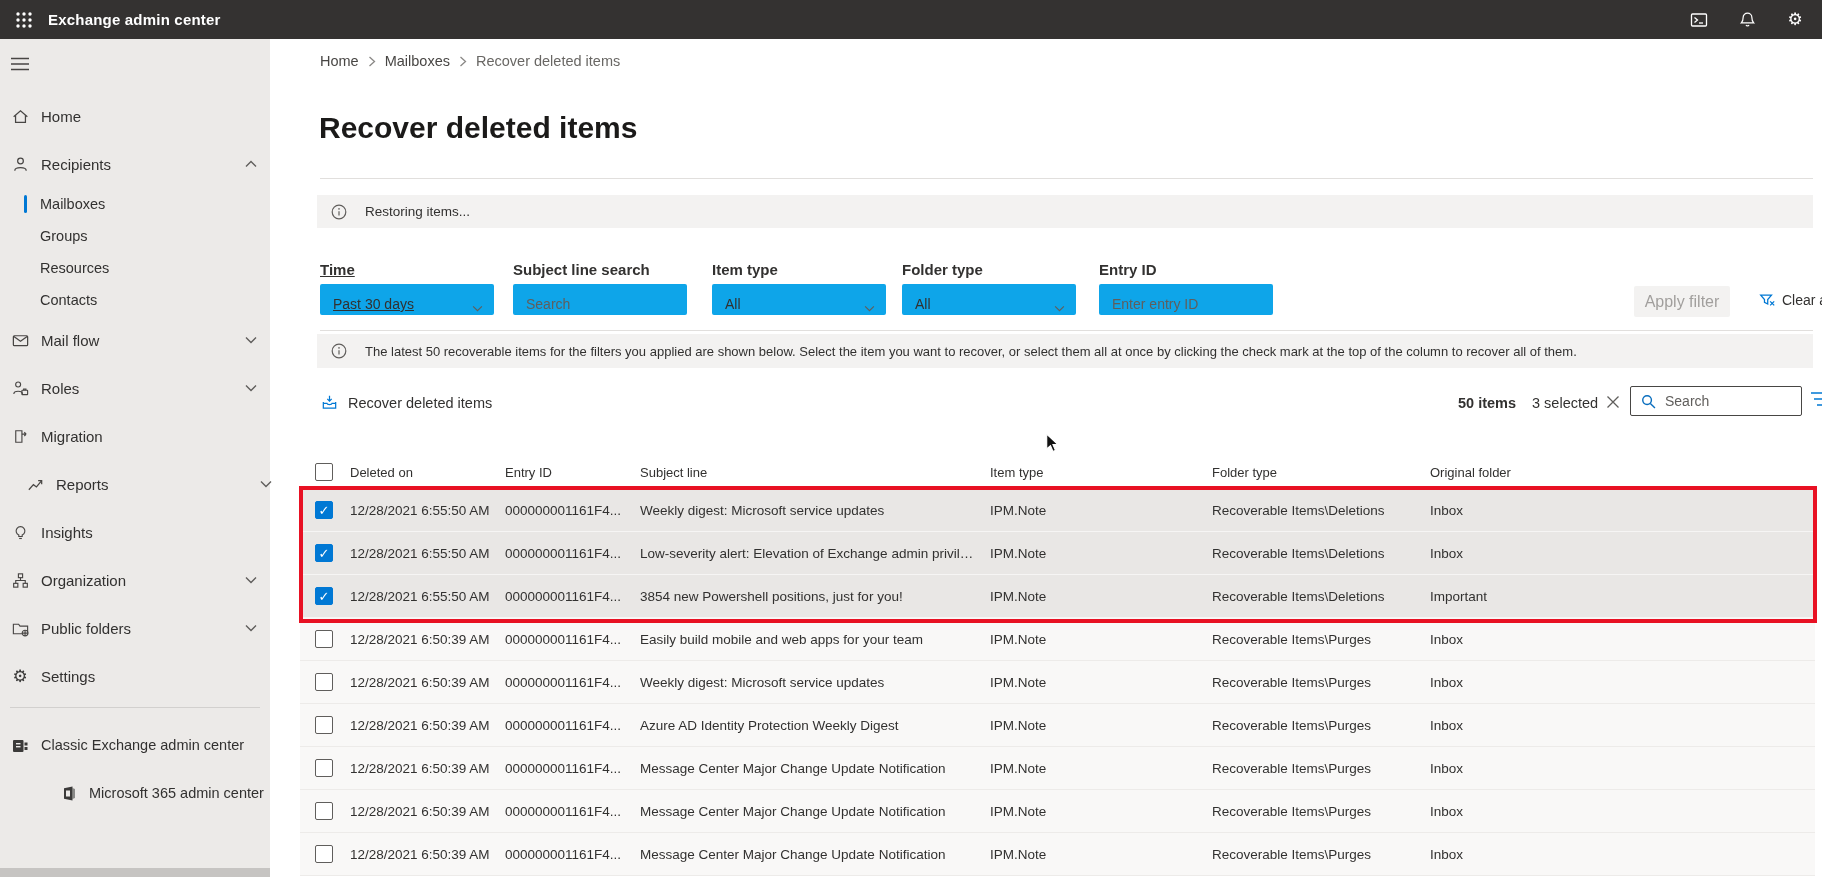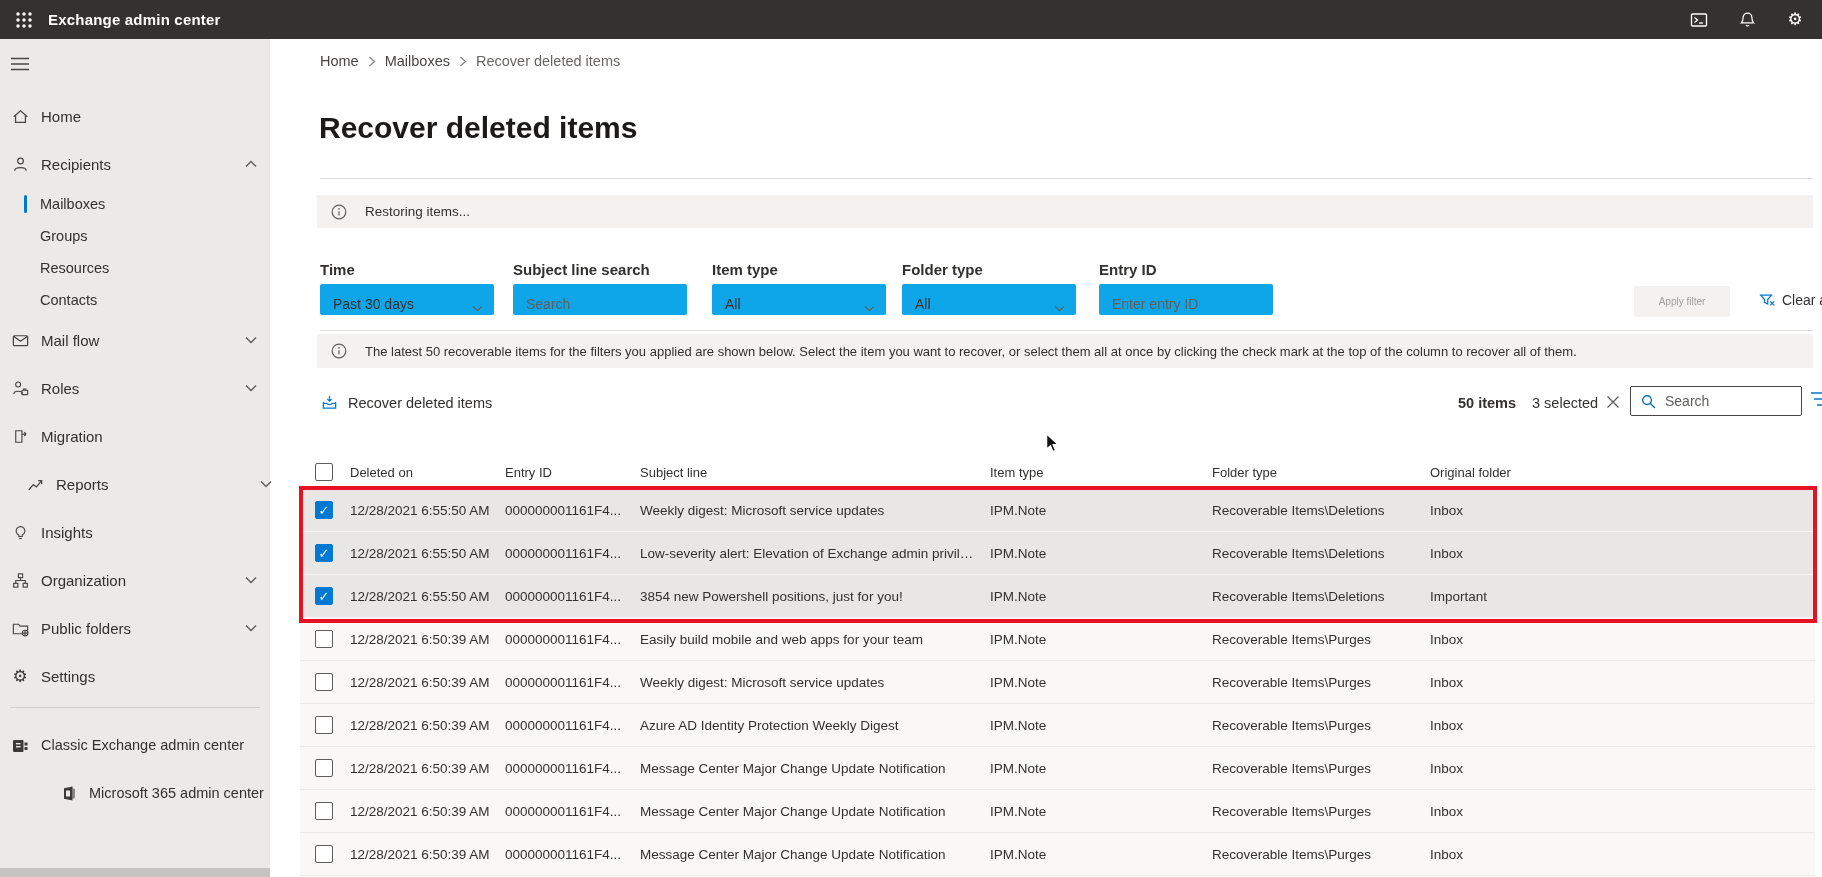--- a/index.html
+++ b/index.html
@@ -47,21 +47,21 @@
 
   
   .fgroup { position:absolute; top:222px; width:174px; }
   .flabel { font-size:15px; font-weight:600; color:#323130; margin-bottom:6px; }
   .fbox { height:31px; border:3px solid #0ea5e9; border-radius:2px; background:#0ea5e9;
     display:flex; align-items:flex-end; padding:0 8px 0 10px; font-size:14px; color:#323130; cursor:pointer; }
   .fbox .val { flex:1; }
   .fbox input { border:none; outline:none; width:100%; font-size:14px; font-family:inherit; color:#323130; background:transparent; }
   .fbox input::placeholder { color:#605e5c; }
   .apply-btn { position:absolute; top:247px; left:1364px; width:96px; height:31px; border:none; border-radius:2px;
-    background:#f3f2f1; color:#a19f9d; font-size:10px; font-family:inherit; cursor:default; }
+    background:#f3f2f1; color:#a19f9d; font-size:16px; font-family:inherit; cursor:default; }
   .clear-all { position:absolute; top:252px; left:1488px; display:flex; align-items:center; gap:6px;
     font-size:14px; color:#323130; white-space:nowrap; cursor:pointer; }
 
   
   .cmd-recover { position:absolute; top:346px; left:50px; height:35px; display:flex; align-items:center; gap:9px;
     font-size:14.5px; color:#323130; cursor:pointer; }
   .counts { position:absolute; top:346px; height:35px; display:flex; align-items:center; }
   .items-count { left:1188px; font-weight:700; font-size:14.5px; }
   .selected-count { left:1262px; font-size:14.5px; color:#323130; }
   .dismiss-x { position:absolute; top:354px; left:1334px; width:18px; height:18px; cursor:pointer; }
@@ -338,21 +338,21 @@
     <span class="iicon">
       <svg width="16" height="16" viewBox="0 0 16 16" fill="none" stroke="#605e5c" stroke-width="1.2">
         <circle cx="8" cy="8" r="6.8"></circle>
           <path d="M8 7.2 V11.5"></path>
           <circle cx="8" cy="4.9" r="0.8" fill="#605e5c" stroke="none"></circle>
       </svg>
       </span>
     <span class="btext">Restoring items...</span>
   </div>
 
-  <div class="fgroup" style="left:50px;">
+  <div class="fgroup" style="left:50px;text-decoration:underline;">
     <div class="flabel">Time</div>
     <div class="fbox">
       <span class="val">Past 30 days</span>
       <span>
         <svg width="11" height="7" viewBox="0 0 12 8" fill="none" stroke="#605e5c" stroke-width="1.3">
             <path d="M1 1.5 L6 6.5 L11 1.5"></path>
           </svg>
         </span>
     </div>
   </div>

